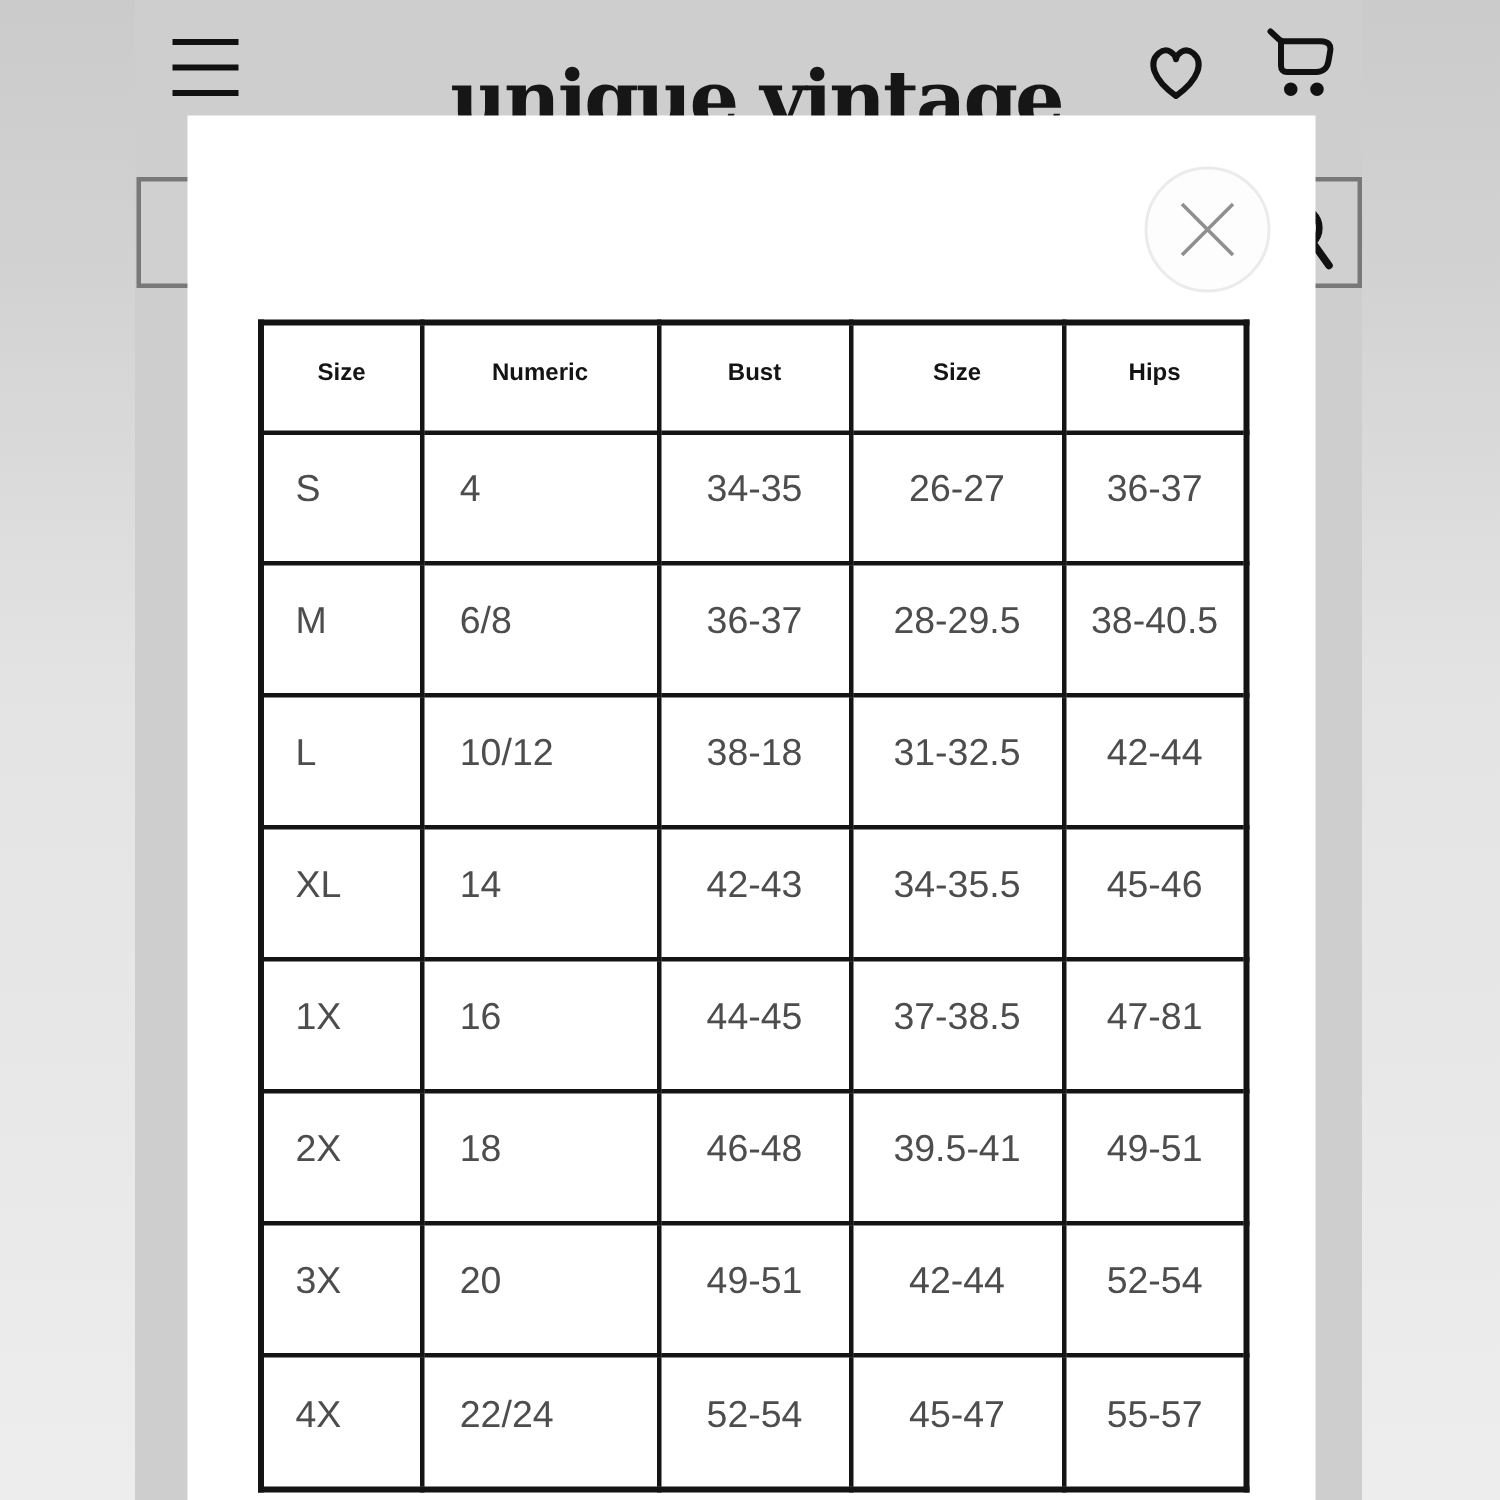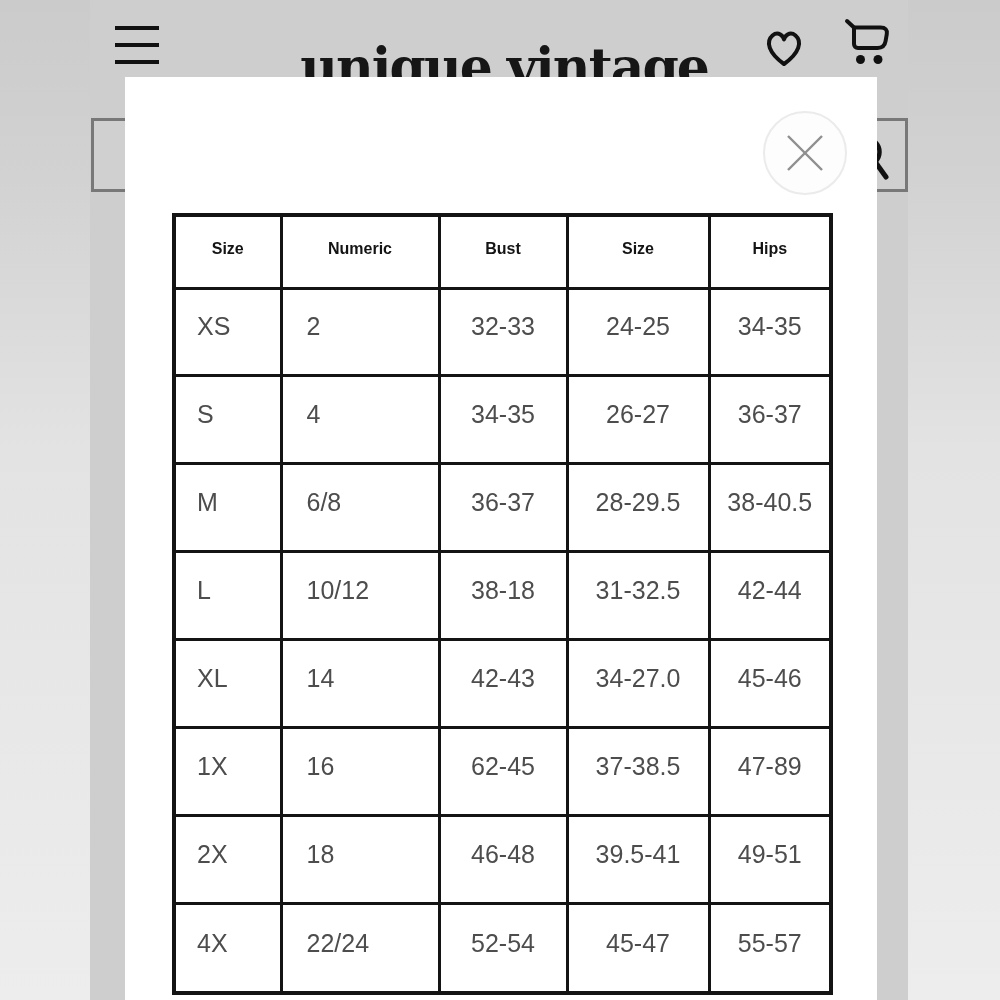--- a/index.html
+++ b/index.html
@@ -124,27 +124,20 @@
         <tr>
             <th>Size</th>
             <th>Numeric</th>
             <th>Bust</th>
             <th>Size</th>
             <th>Hips</th>
           </tr>
       </thead>
       <tbody>
           <tr>
-            <td>XS</td>
-            <td>2</td>
-            <td>32-33</td>
-            <td>24-25</td>
-            <td>34-35</td>
-          </tr>
-          <tr>
             <td>S</td>
             <td>4</td>
             <td>34-35</td>
             <td>26-27</td>
             <td>36-37</td>
           </tr>
           <tr>
             <td>M</td>
             <td>6/8</td>
             <td>36-37</td>
@@ -155,36 +148,43 @@
             <td>L</td>
             <td>10/12</td>
             <td>38-18</td>
             <td>31-32.5</td>
             <td>42-44</td>
           </tr>
           <tr>
             <td>XL</td>
             <td>14</td>
             <td>42-43</td>
-            <td>34-27.0</td>
+            <td>34-35.5</td>
             <td>45-46</td>
           </tr>
           <tr>
             <td>1X</td>
             <td>16</td>
-            <td>62-45</td>
+            <td>44-45</td>
             <td>37-38.5</td>
-            <td>47-89</td>
+            <td>47-81</td>
           </tr>
           <tr>
             <td>2X</td>
             <td>18</td>
             <td>46-48</td>
             <td>39.5-41</td>
             <td>49-51</td>
+          </tr>
+          <tr>
+            <td>3X</td>
+            <td>20</td>
+            <td>49-51</td>
+            <td>42-44</td>
+            <td>52-54</td>
           </tr>
           <tr>
             <td>4X</td>
             <td>22/24</td>
             <td>52-54</td>
             <td>45-47</td>
             <td>55-57</td>
           </tr>
         </tbody>
     </table>

